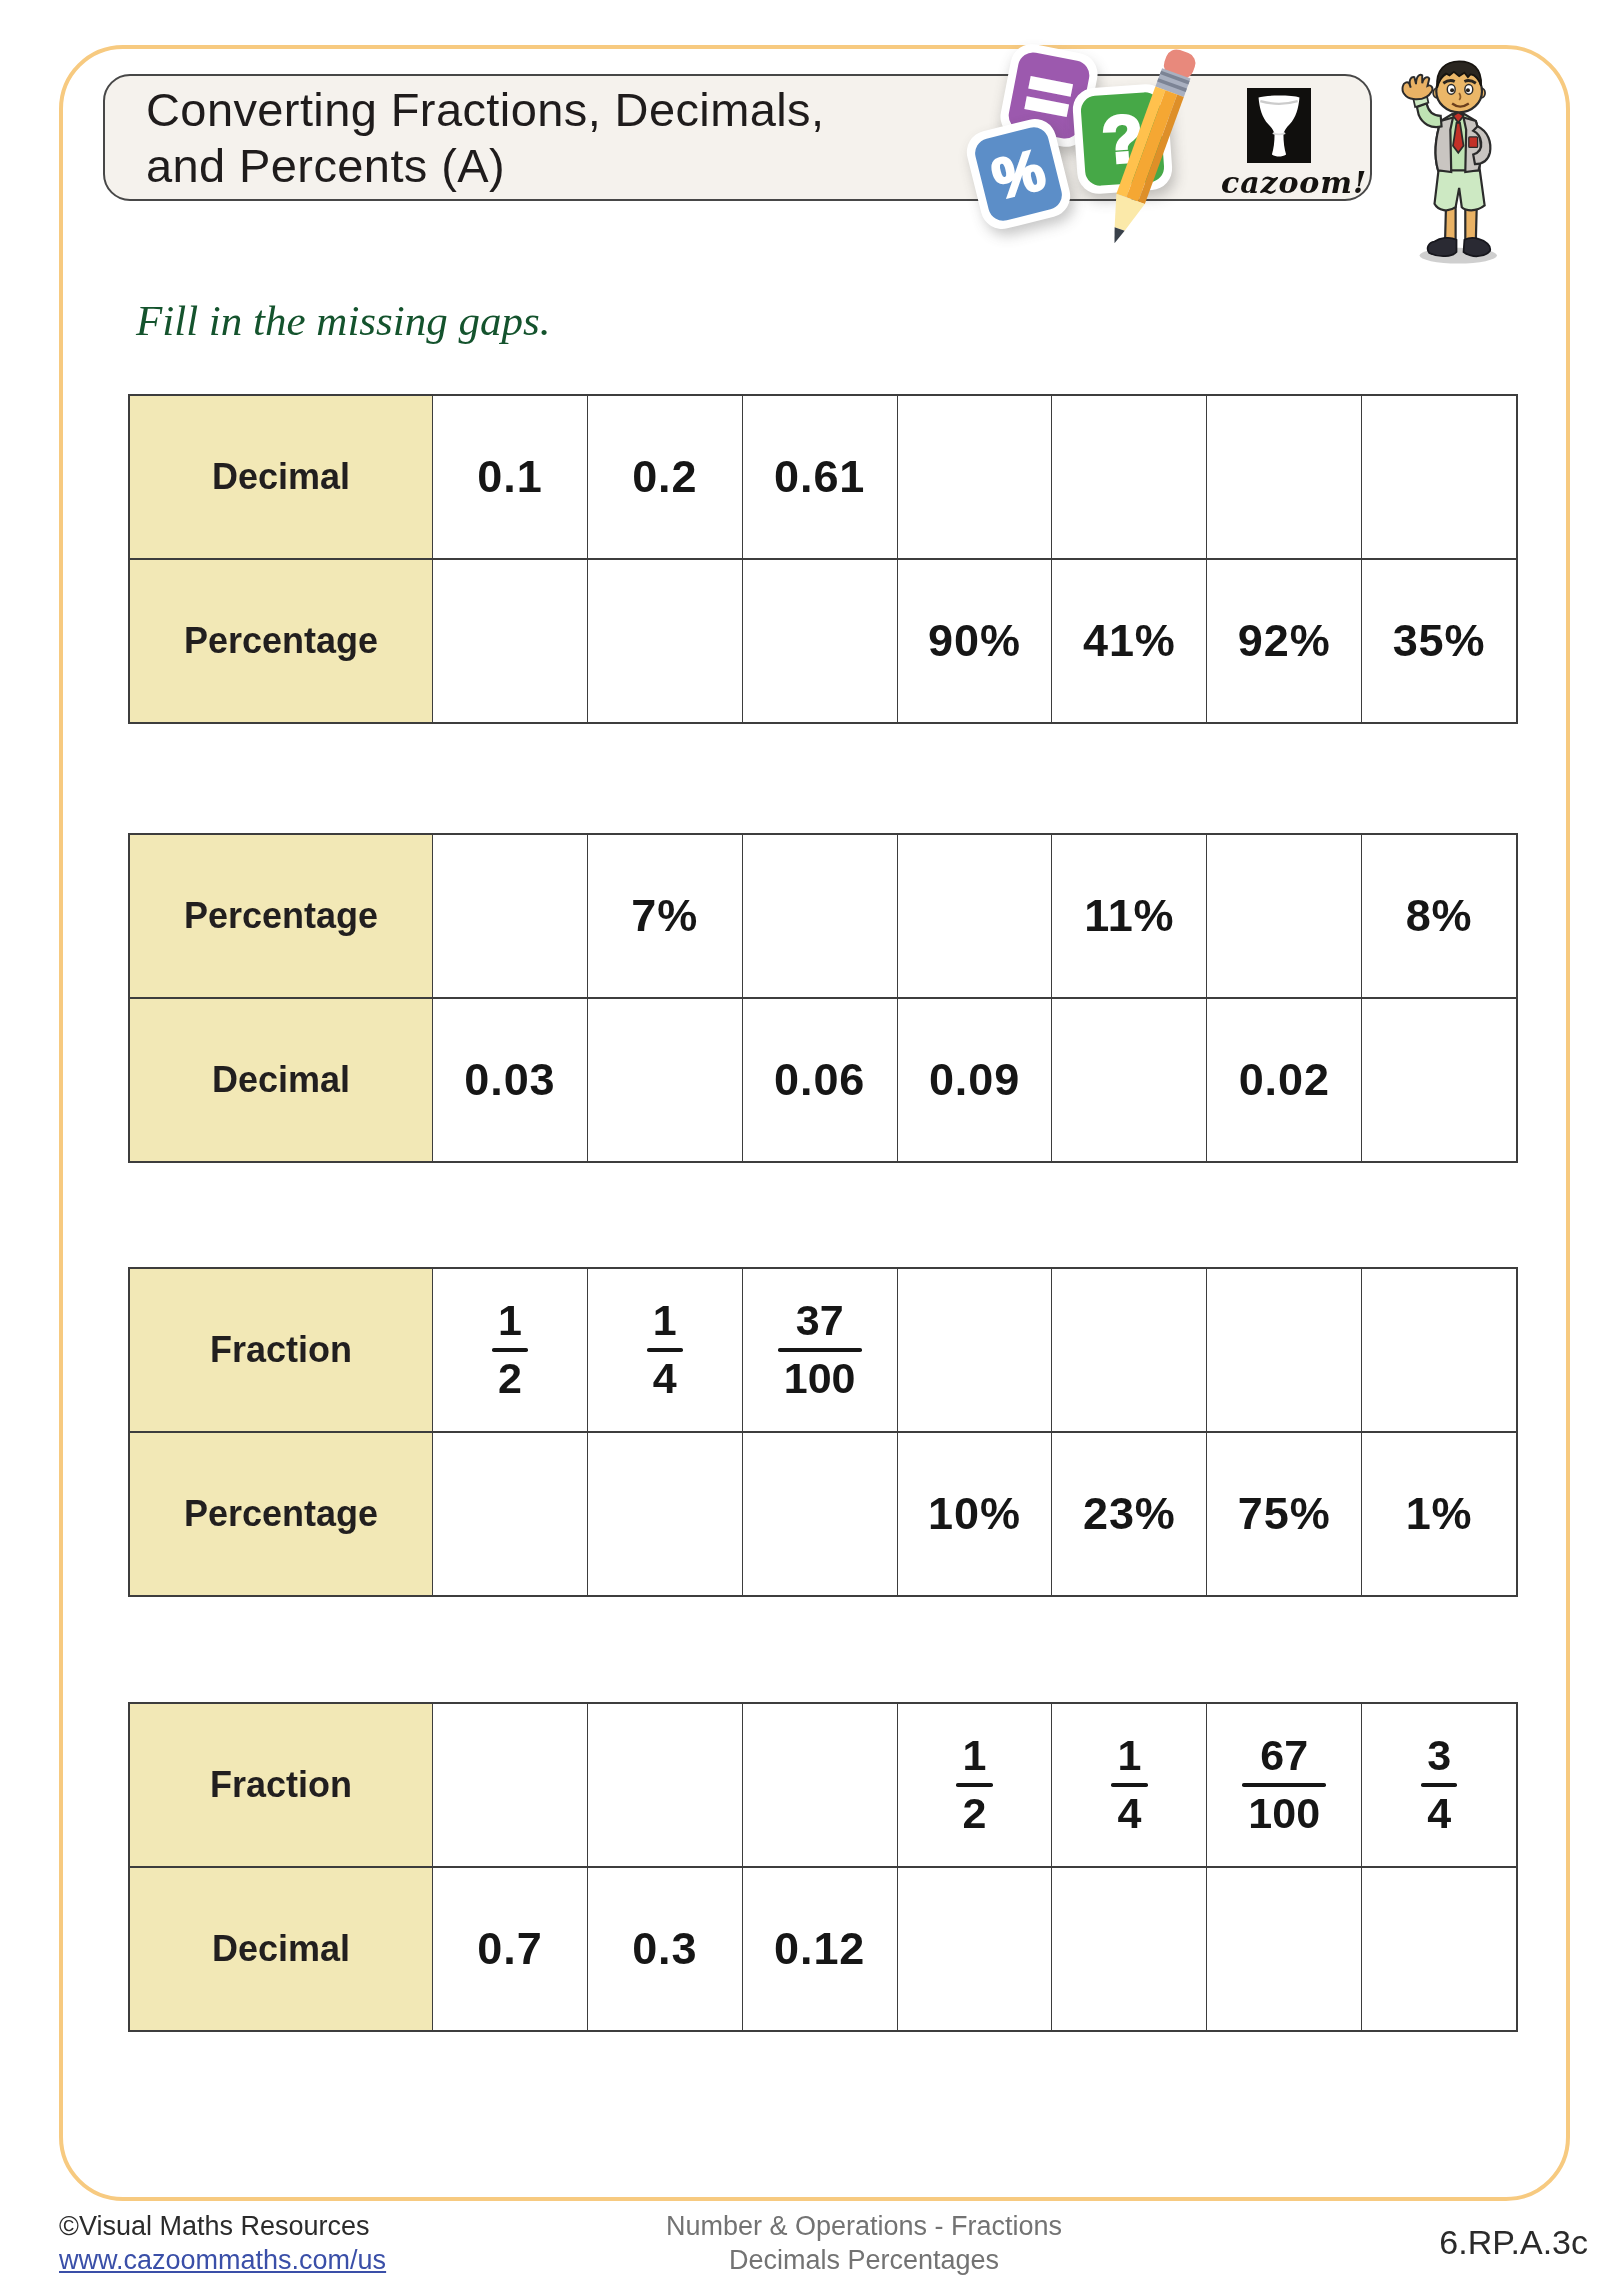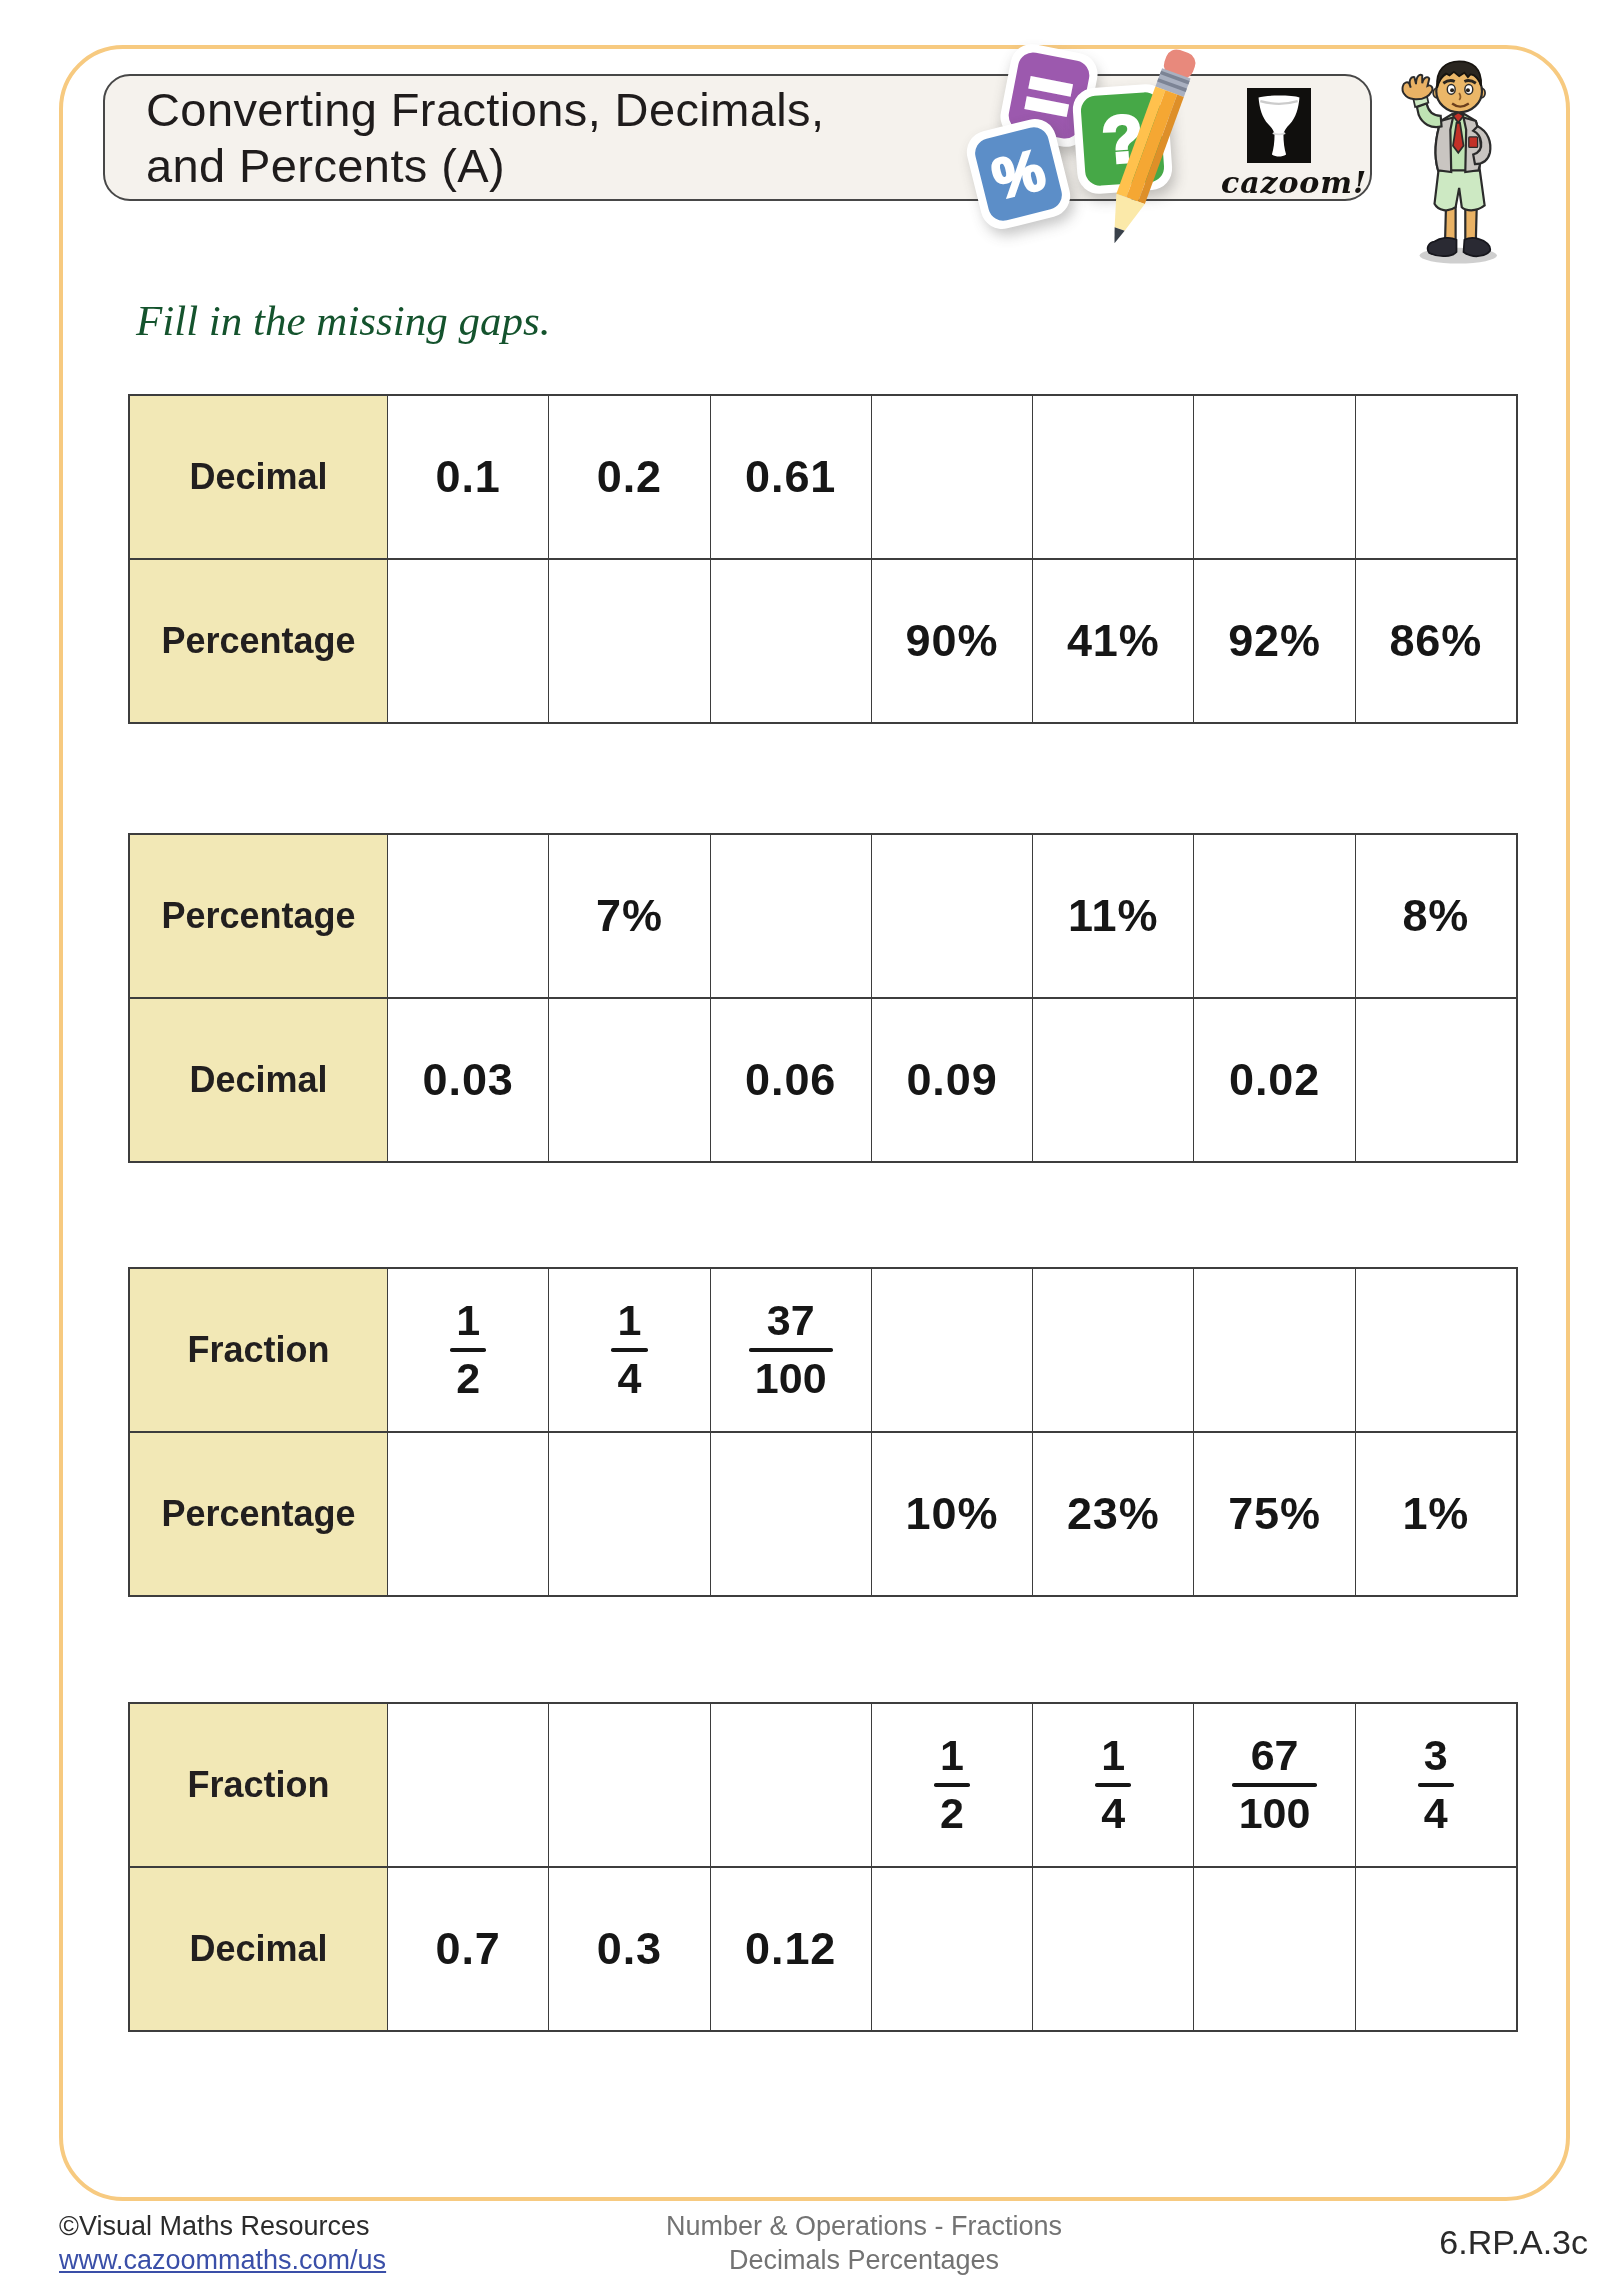--- a/index.html
+++ b/index.html
@@ -52,21 +52,21 @@
     position:absolute;left:128px;width:1390px;box-sizing:border-box;
     border:2.7px solid #3d3d3d;background:#fff;
   }
   .trow{display:flex;height:162px;}
   .trow.first{border-bottom:2.7px solid #3d3d3d;}
   .cell{
     box-sizing:border-box;border-right:1.8px solid #3d3d3d;
     display:flex;align-items:center;justify-content:center;
   }
   .cell:last-child{border-right:none;}
-  .label-cell{width:258px;flex:none;background:#F2E8B6;font-weight:bold;font-size:36px;color:#221f1f;}
+  .label-cell{width:303px;flex:none;background:#F2E8B6;font-weight:bold;font-size:36px;color:#221f1f;}
   .data-cell{flex:1;font-weight:bold;font-size:45px;color:#161616;letter-spacing:0.9px;}
   .frac{display:inline-flex;flex-direction:column;align-items:center;font-size:43px;line-height:1.02;font-weight:bold;letter-spacing:0;}
   .frac .bar{height:4.5px;background:#161616;width:calc(100% + 12.5px);margin:4.5px 0;border-radius:1.8px;}
   
   .footer-left{position:absolute;left:59px;top:2209px;font-size:27px;color:#2b2b2b;line-height:34px;}
   .footer-link{color:#3A4FA8;text-decoration:underline;}
   .footer-center{position:absolute;left:416px;top:2209px;width:896px;text-align:center;font-size:27px;color:#737373;line-height:34px;}
   .footer-code{position:absolute;right:34px;top:2223px;font-size:34px;color:#2b2b2b;}
 </style>
 <title>Converting Fractions, Decimals, and Percents (A)</title></head>
@@ -158,21 +158,21 @@
       <div class="cell data-cell"></div>
     </div>
     <div class="trow">
       <div class="cell label-cell">Percentage</div>
       <div class="cell data-cell"></div>
       <div class="cell data-cell"></div>
       <div class="cell data-cell"></div>
       <div class="cell data-cell">90%</div>
       <div class="cell data-cell">41%</div>
       <div class="cell data-cell">92%</div>
-      <div class="cell data-cell">86%</div>
+      <div class="cell data-cell">35%</div>
     </div>
   </div>
 <div class="ctable" style="top:833px">
     <div class="trow first">
       <div class="cell label-cell">Percentage</div>
       <div class="cell data-cell"></div>
       <div class="cell data-cell">7%</div>
       <div class="cell data-cell"></div>
       <div class="cell data-cell"></div>
       <div class="cell data-cell">11%</div>

